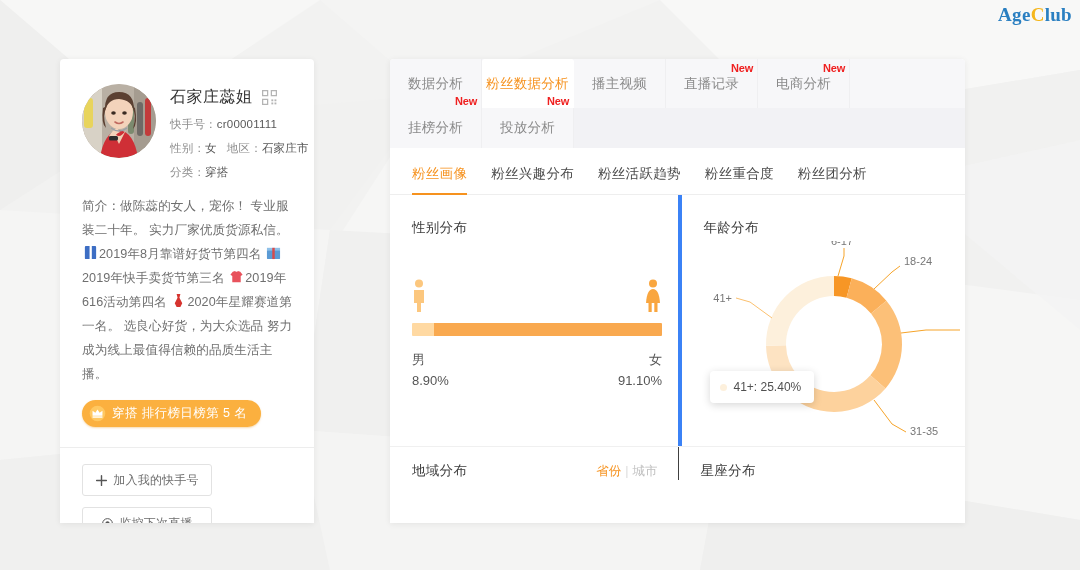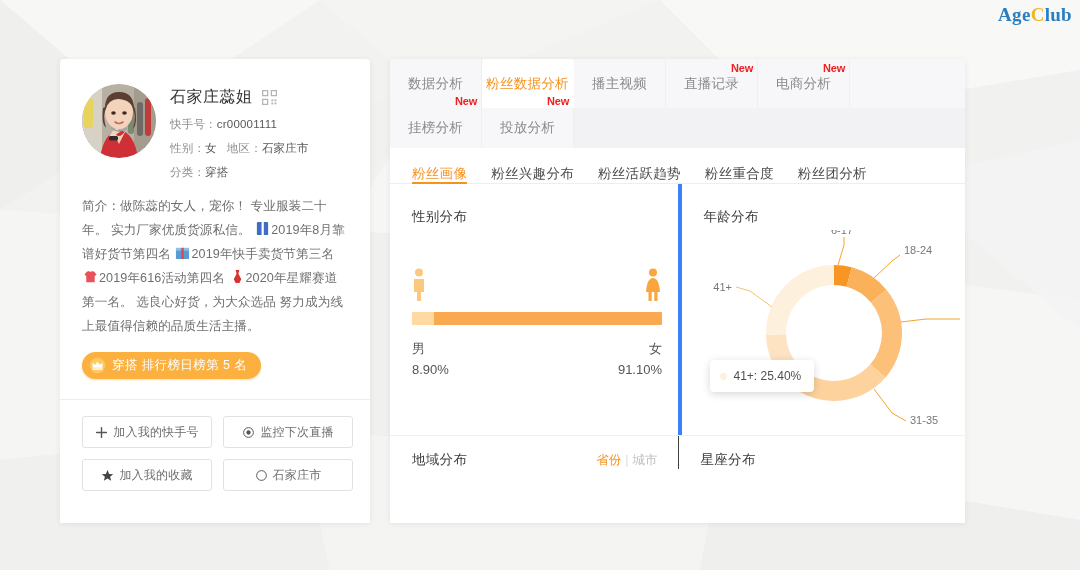--- a/index.html
+++ b/index.html
@@ -20,21 +20,21 @@
     font-size: 19px; font-weight: bold; letter-spacing: .3px;
   }
   .logo .b { color: #2a7fc1; }
   .logo .y { color: #f5b61b; }
 
   .stage { position: absolute; inset: 0; z-index: 10; }
 
   
   .profile-card {
     position: absolute; left: 60px; top: 59px;
-    width: 310px; height: 464px;
+    width: 254px; height: 464px;
     background: #fff;
     border-radius: 4px 4px 0 0;
     box-shadow: 0 1px 6px rgba(0,0,0,.07);
     overflow: hidden;
   }
   .p-head { display: flex; padding: 25px 0 0 22px; }
   .avatar {
     width: 74px; height: 74px; border-radius: 50%;
     overflow: hidden; flex: 0 0 74px; position: relative;
     background: #cfc7bd;
@@ -115,21 +115,21 @@
     color: #ef2020; font-size: 11px; font-weight: bold;
     font-family: "Liberation Sans", sans-serif; letter-spacing: -.2px;
   }
   .tabs-row2 .newbadge { top: -13px; }
 
   .subtabs {
     display: flex; gap: 24px; padding: 17px 0 0 22px;
     border-bottom: 1px solid #eee; background: #fff;
   }
   .subtab {
-    font-size: 13.5px; color: #4a4a4a; 
+    font-size: 13.5px; color: #4a4a4a; padding-bottom: 11px;
     cursor: pointer; position: relative; letter-spacing: .3px;
   }
   .subtab.active { color: #f6921e; }
   .subtab.active::after {
     content: ''; position: absolute; left: 0; right: 0; bottom: -1px;
     height: 2.5px; background: #f6921e;
   }
 
   .charts { display: flex; }
   .chart-col { width: 287.5px; padding: 24px 0 0 22px; position: relative; }

